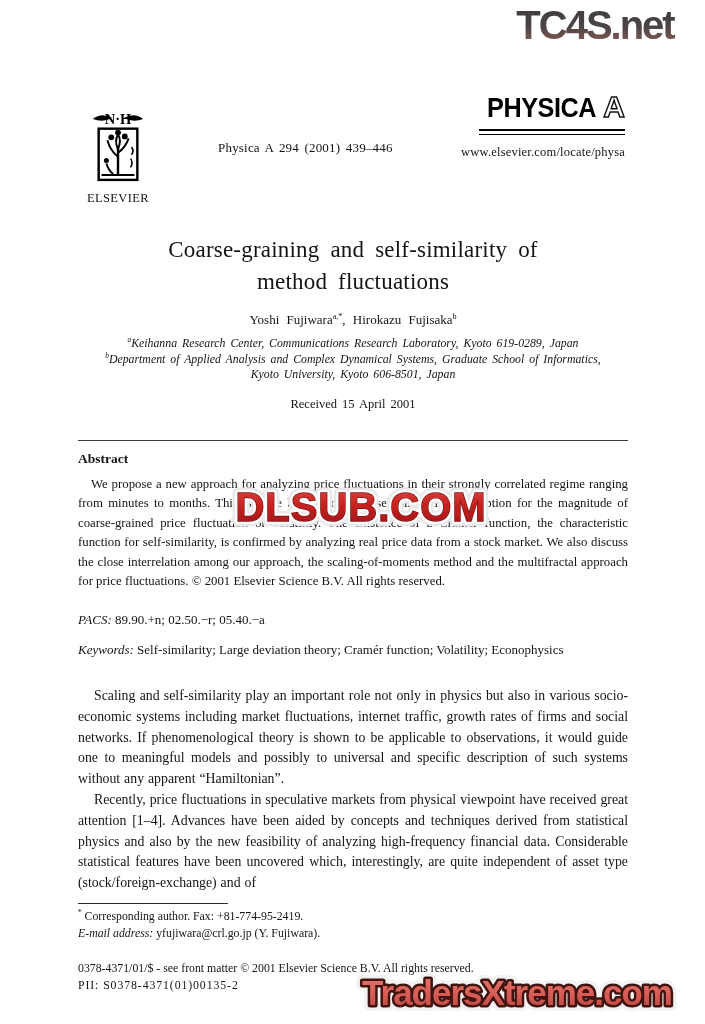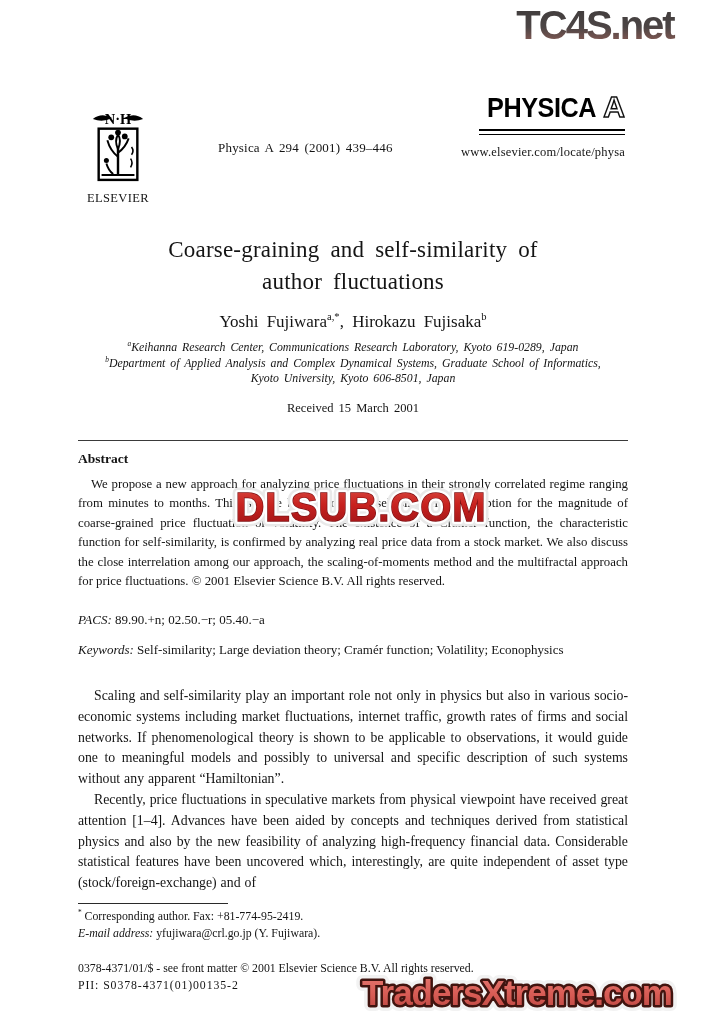--- a/index.html
+++ b/index.html
@@ -30,21 +30,21 @@
     font-family: "Liberation Sans", sans-serif; font-weight: bold; font-size: 30px;
     margin-left: 7px; color: #fff; -webkit-text-stroke: 1.4px #111;
     text-shadow: 0 0 1px #111;
   }
   .double-rule { width: 146px; margin: 5px 0 0 auto; border-top: 2.5px solid #000; border-bottom: 1px solid #000; height: 3px; }
   .journal-url { margin-top: 10px; font-size: 12.5px; letter-spacing: .2px; }
 
   
   .head-block { position: absolute; left: 78px; top: 234px; width: 550px; text-align: center; }
   .title { margin: 0; font-size: 23px; font-weight: normal; line-height: 32px; word-spacing: 5px; letter-spacing: .2px; }
-  .authors { margin-top: 14px; font-size: 17px; word-spacing: 4px; }
+  .authors { margin-top: 14px; font-size: 13px; word-spacing: 4px; }
   .affiliations { margin-top: 8px; font-style: italic; font-size: 11.8px; line-height: 15.5px; word-spacing: 2px; }
   .received { margin-top: 14px; font-size: 12.5px; word-spacing: 2px; }
   sup { font-size: .62em; vertical-align: super; line-height: 0; }
 
   
   .front-matter { position: absolute; left: 78px; top: 440px; width: 550px; }
   .abstract-rule { border: none; border-top: 1px solid #3a3a3a; margin: 0; }
   .abs-head { margin: 10px 0 1px 0; font-size: 13.5px; font-weight: bold; }
   .abs-text { margin: 8px 0 0 0; font-size: 12.8px; line-height: 19.4px; text-align: justify; text-indent: 13px; }
   .pacs, .keywords { margin: 0; font-size: 13px; }
@@ -106,31 +106,31 @@
       <span class="wordmark">PHYSICA</span>
       <span class="series-letter">A</span>
     </span>
     <div class="double-rule"></div>
     <div class="journal-url">www.elsevier.com/locate/physa</div>
   </div>
 
   <div class="head-block">
     <h1 class="title">
       <span>Coarse-graining and self-similarity of</span><br>
-      <span>author fluctuations</span>
+      <span>method fluctuations</span>
     </h1>
     <div class="authors">
       <span>Yoshi Fujiwara</span><sup>a,*</sup><span>, </span><span>Hirokazu Fujisaka</span><sup>b</sup>
     </div>
     <div class="affiliations">
       <div><sup>a</sup><span>Keihanna Research Center, Communications Research Laboratory, Kyoto 619-0289, Japan</span></div>
       <div><sup>b</sup><span>Department of Applied Analysis and Complex Dynamical Systems, Graduate School of Informatics,</span></div>
       <div><span>Kyoto University, Kyoto 606-8501, Japan</span></div>
     </div>
-    <div class="received">Received 15 March 2001</div>
+    <div class="received">Received 15 April 2001</div>
   </div>
 
   <div class="front-matter">
     <hr class="abstract-rule">
     <h2 class="abs-head">Abstract</h2>
     <p class="abs-text">We propose a new approach for analyzing price fluctuations in their strongly correlated regime ranging from minutes to months. This is done by employing a self-similarity assumption for the magnitude of coarse-grained price fluctuation or volatility. The existence of a Cramér function, the characteristic function for self-similarity, is confirmed by analyzing real price data from a stock market. We also discuss the close interrelation among our approach, the scaling-of-moments method and the multifractal approach for price fluctuations. © 2001 Elsevier Science B.V. All rights reserved.</p>
     <p class="pacs"><span class="meta-label">PACS:</span> <span>89.90.+n; 02.50.−r; 05.40.−a</span></p>
     <p class="keywords"><span class="meta-label">Keywords:</span> <span>Self-similarity; Large deviation theory; Cramér function; Volatility; Econophysics</span></p>
   </div>
 

